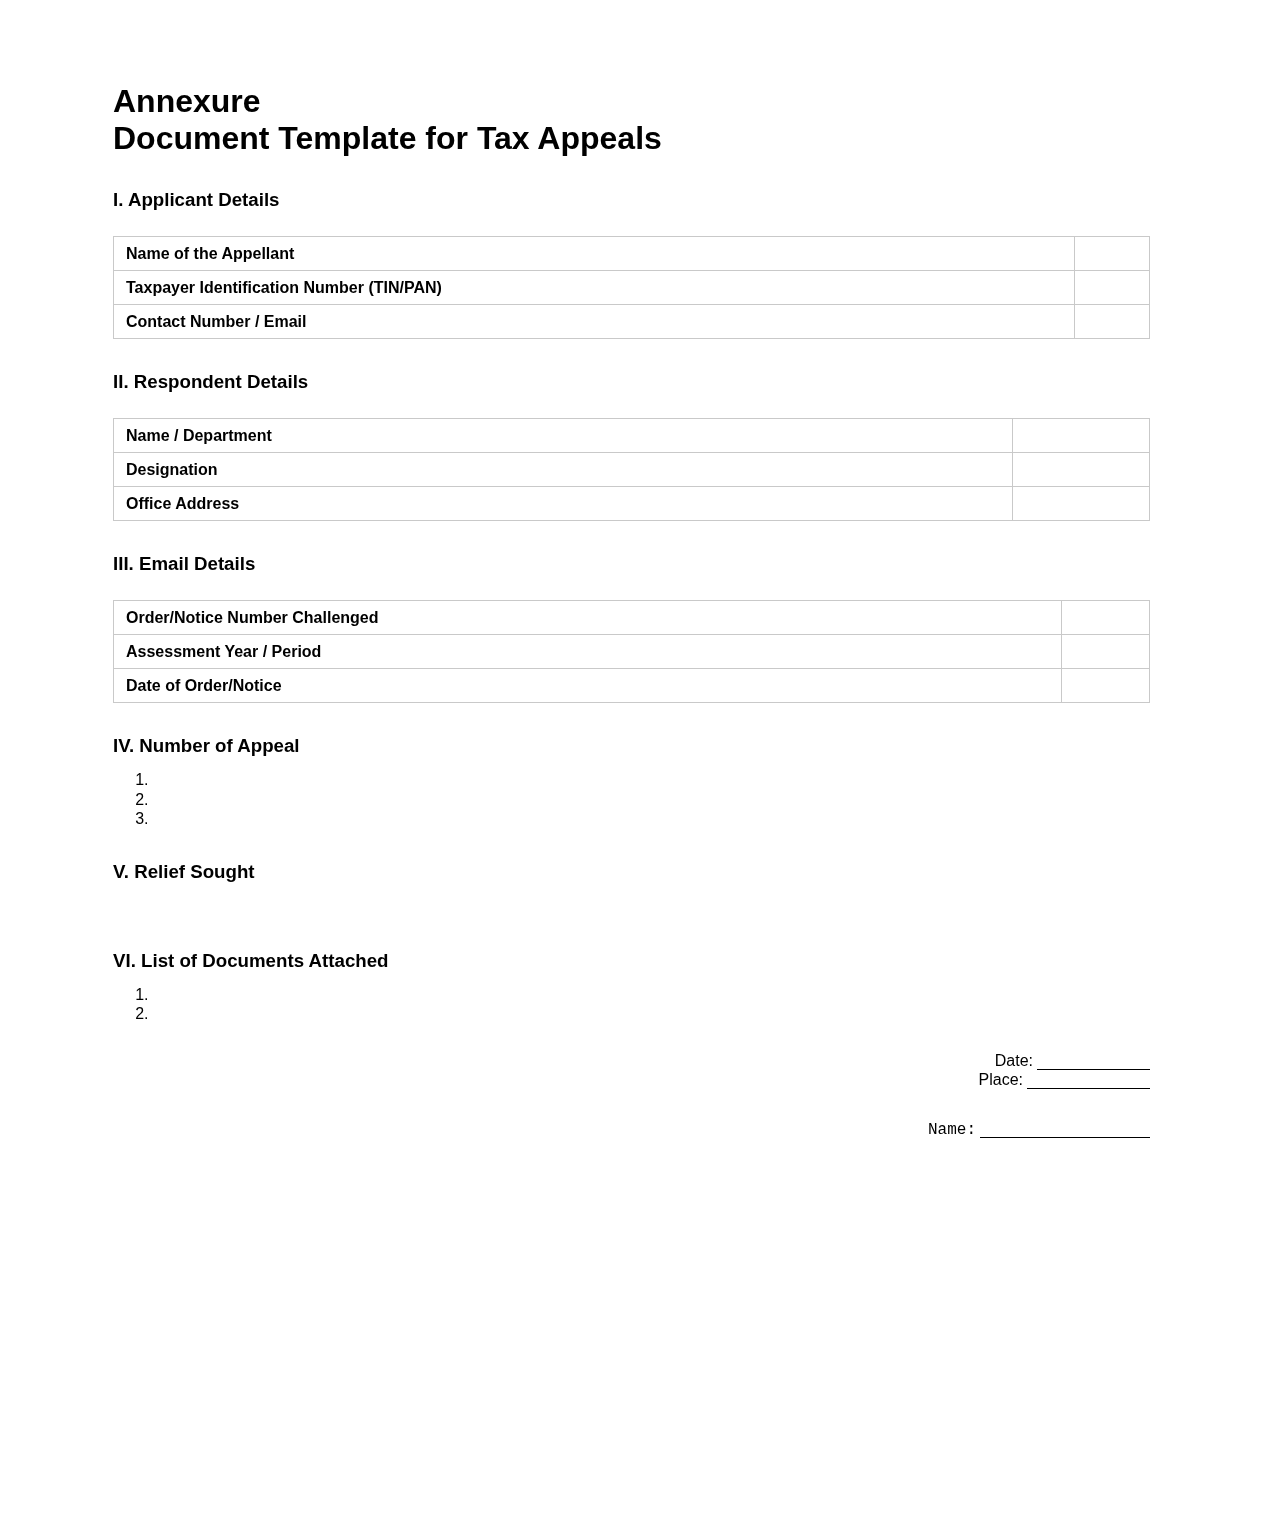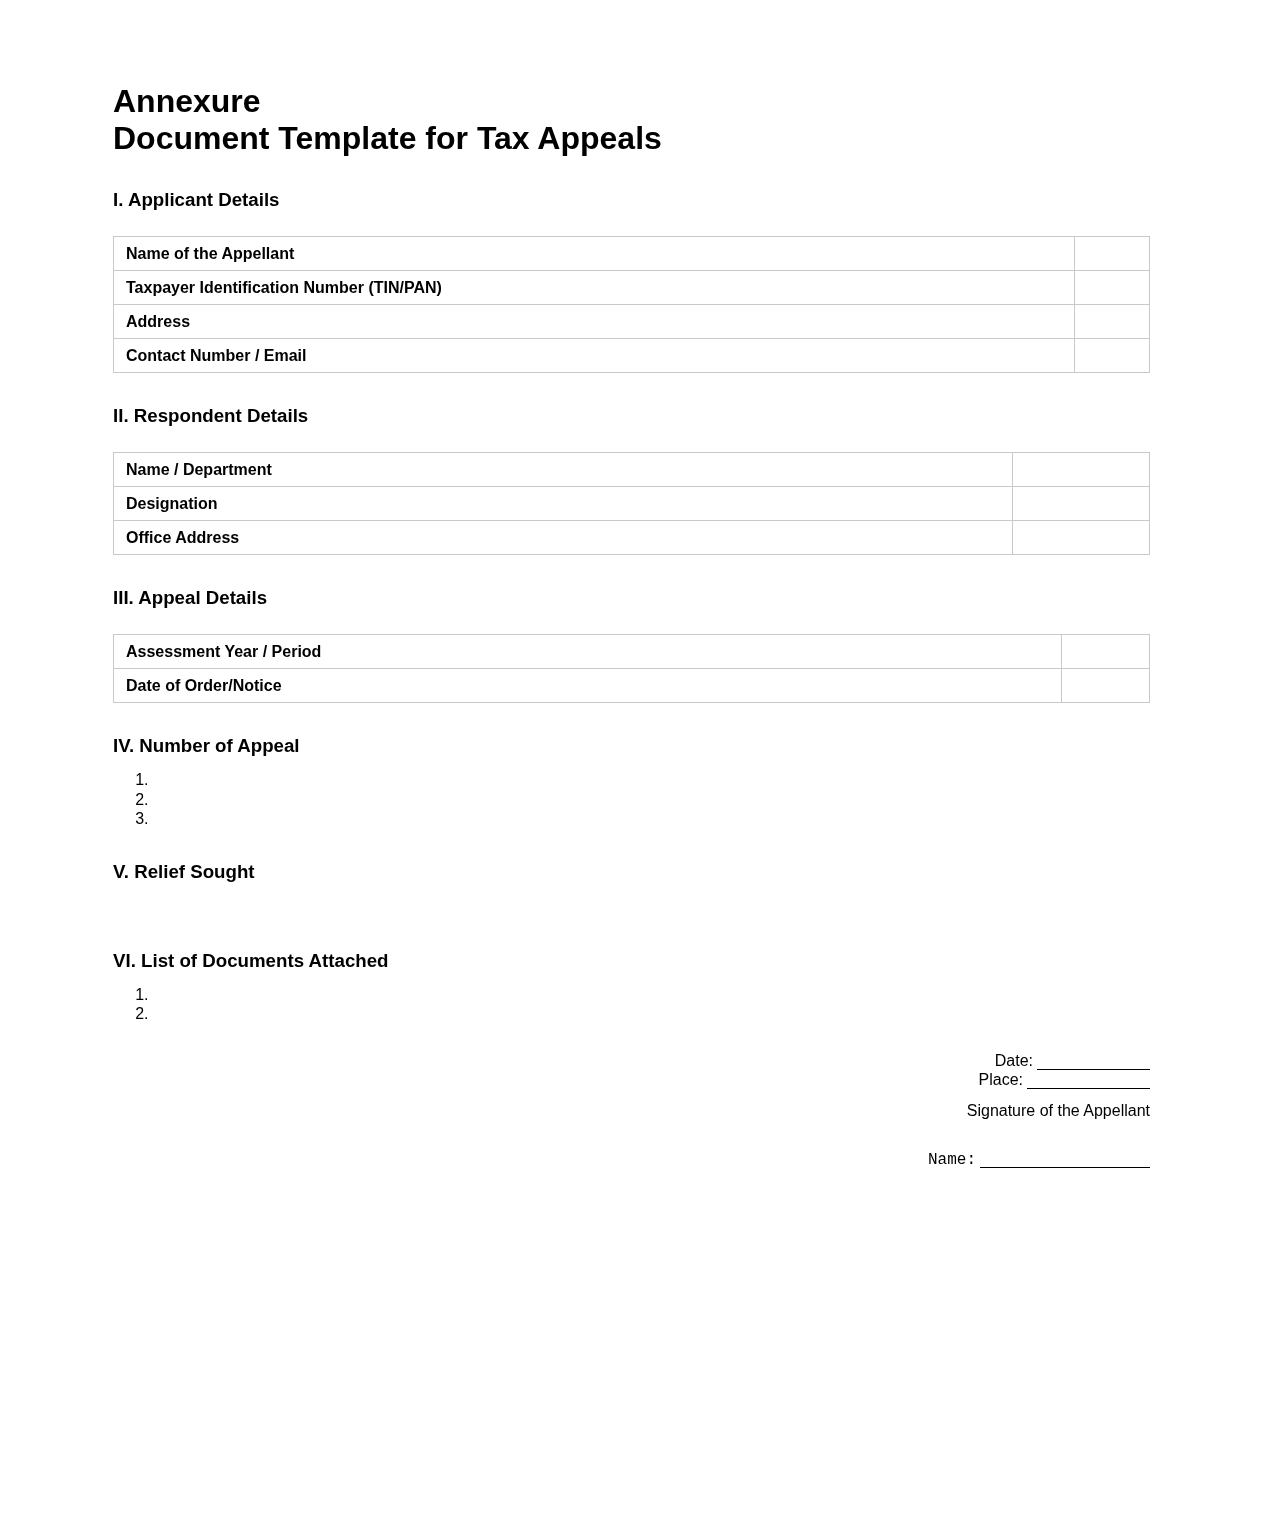--- a/index.html
+++ b/index.html
@@ -97,24 +97,20 @@
     <tbody>
       <tr>
         <td class="lbl">Name of the Appellant</td>
         <td class="val"></td>
       </tr>
       <tr>
         <td class="lbl">Taxpayer Identification Number (TIN/PAN)</td>
         <td class="val"></td>
       </tr>
       <tr>
-        <td class="lbl">Address</td>
-        <td class="val"></td>
-      </tr>
-      <tr>
         <td class="lbl">Contact Number / Email</td>
         <td class="val"></td>
       </tr>
     </tbody>
   </table>
 
   <h3 class="sec">II. Respondent Details</h3>
   <table class="fields t2">
     <tbody>
       <tr>
@@ -125,23 +121,27 @@
         <td class="lbl">Designation</td>
         <td class="val"></td>
       </tr>
       <tr>
         <td class="lbl">Office Address</td>
         <td class="val"></td>
       </tr>
     </tbody>
   </table>
 
-  <h3 class="sec">III. Appeal Details</h3>
+  <h3 class="sec">III. Email Details</h3>
   <table class="fields t3">
     <tbody>
+      <tr>
+        <td class="lbl">Order/Notice Number Challenged</td>
+        <td class="val"></td>
+      </tr>
       <tr>
         <td class="lbl">Assessment Year / Period</td>
         <td class="val"></td>
       </tr>
       <tr>
         <td class="lbl">Date of Order/Notice</td>
         <td class="val"></td>
       </tr>
     </tbody>
   </table>
@@ -161,19 +161,18 @@
     <li></li>
   </ol>
 
   <div class="sig-block">
     <div class="sig-line">
       <span>Date:</span><span class="u u-date"></span>
     </div>
     <div class="sig-line">
       <span>Place:</span><span class="u u-place"></span>
     </div>
-    <div class="sig-caption">Signature of the Appellant</div>
     <div class="name-line">
       <span>Name:</span><span class="u u-name"></span>
     </div>
   </div>
 
 </div>
 
 </body></html>

